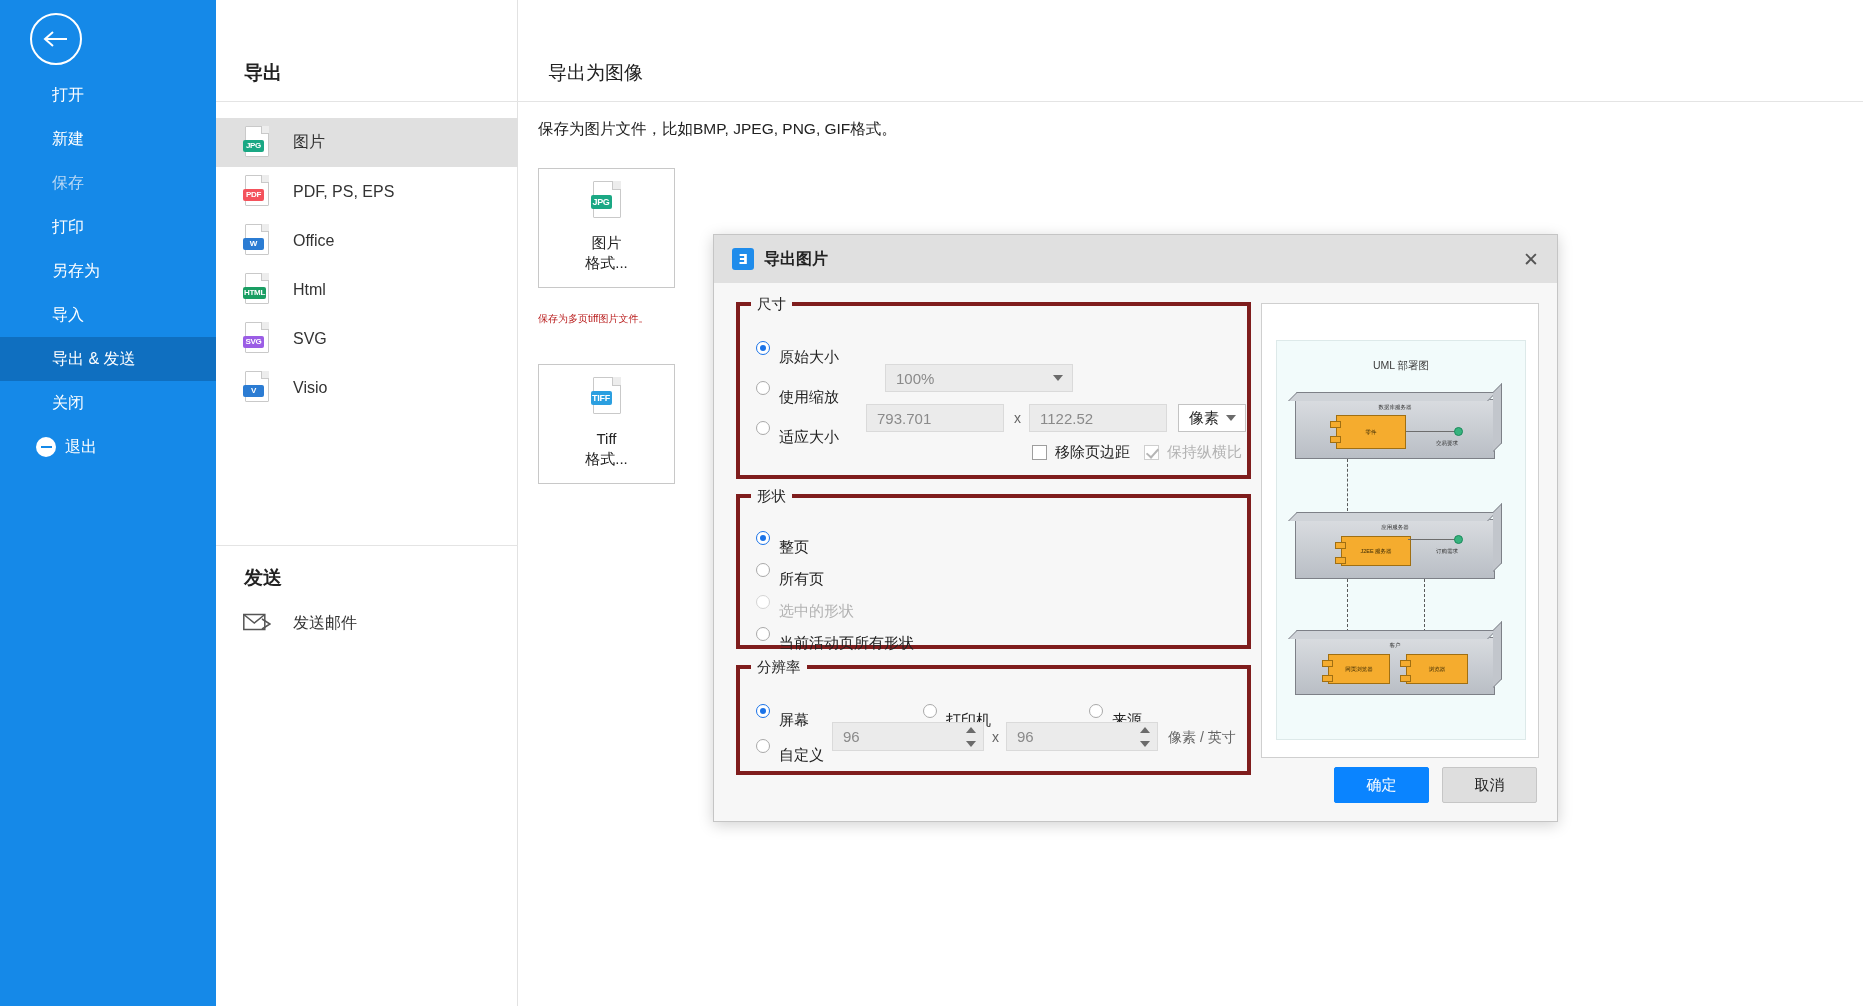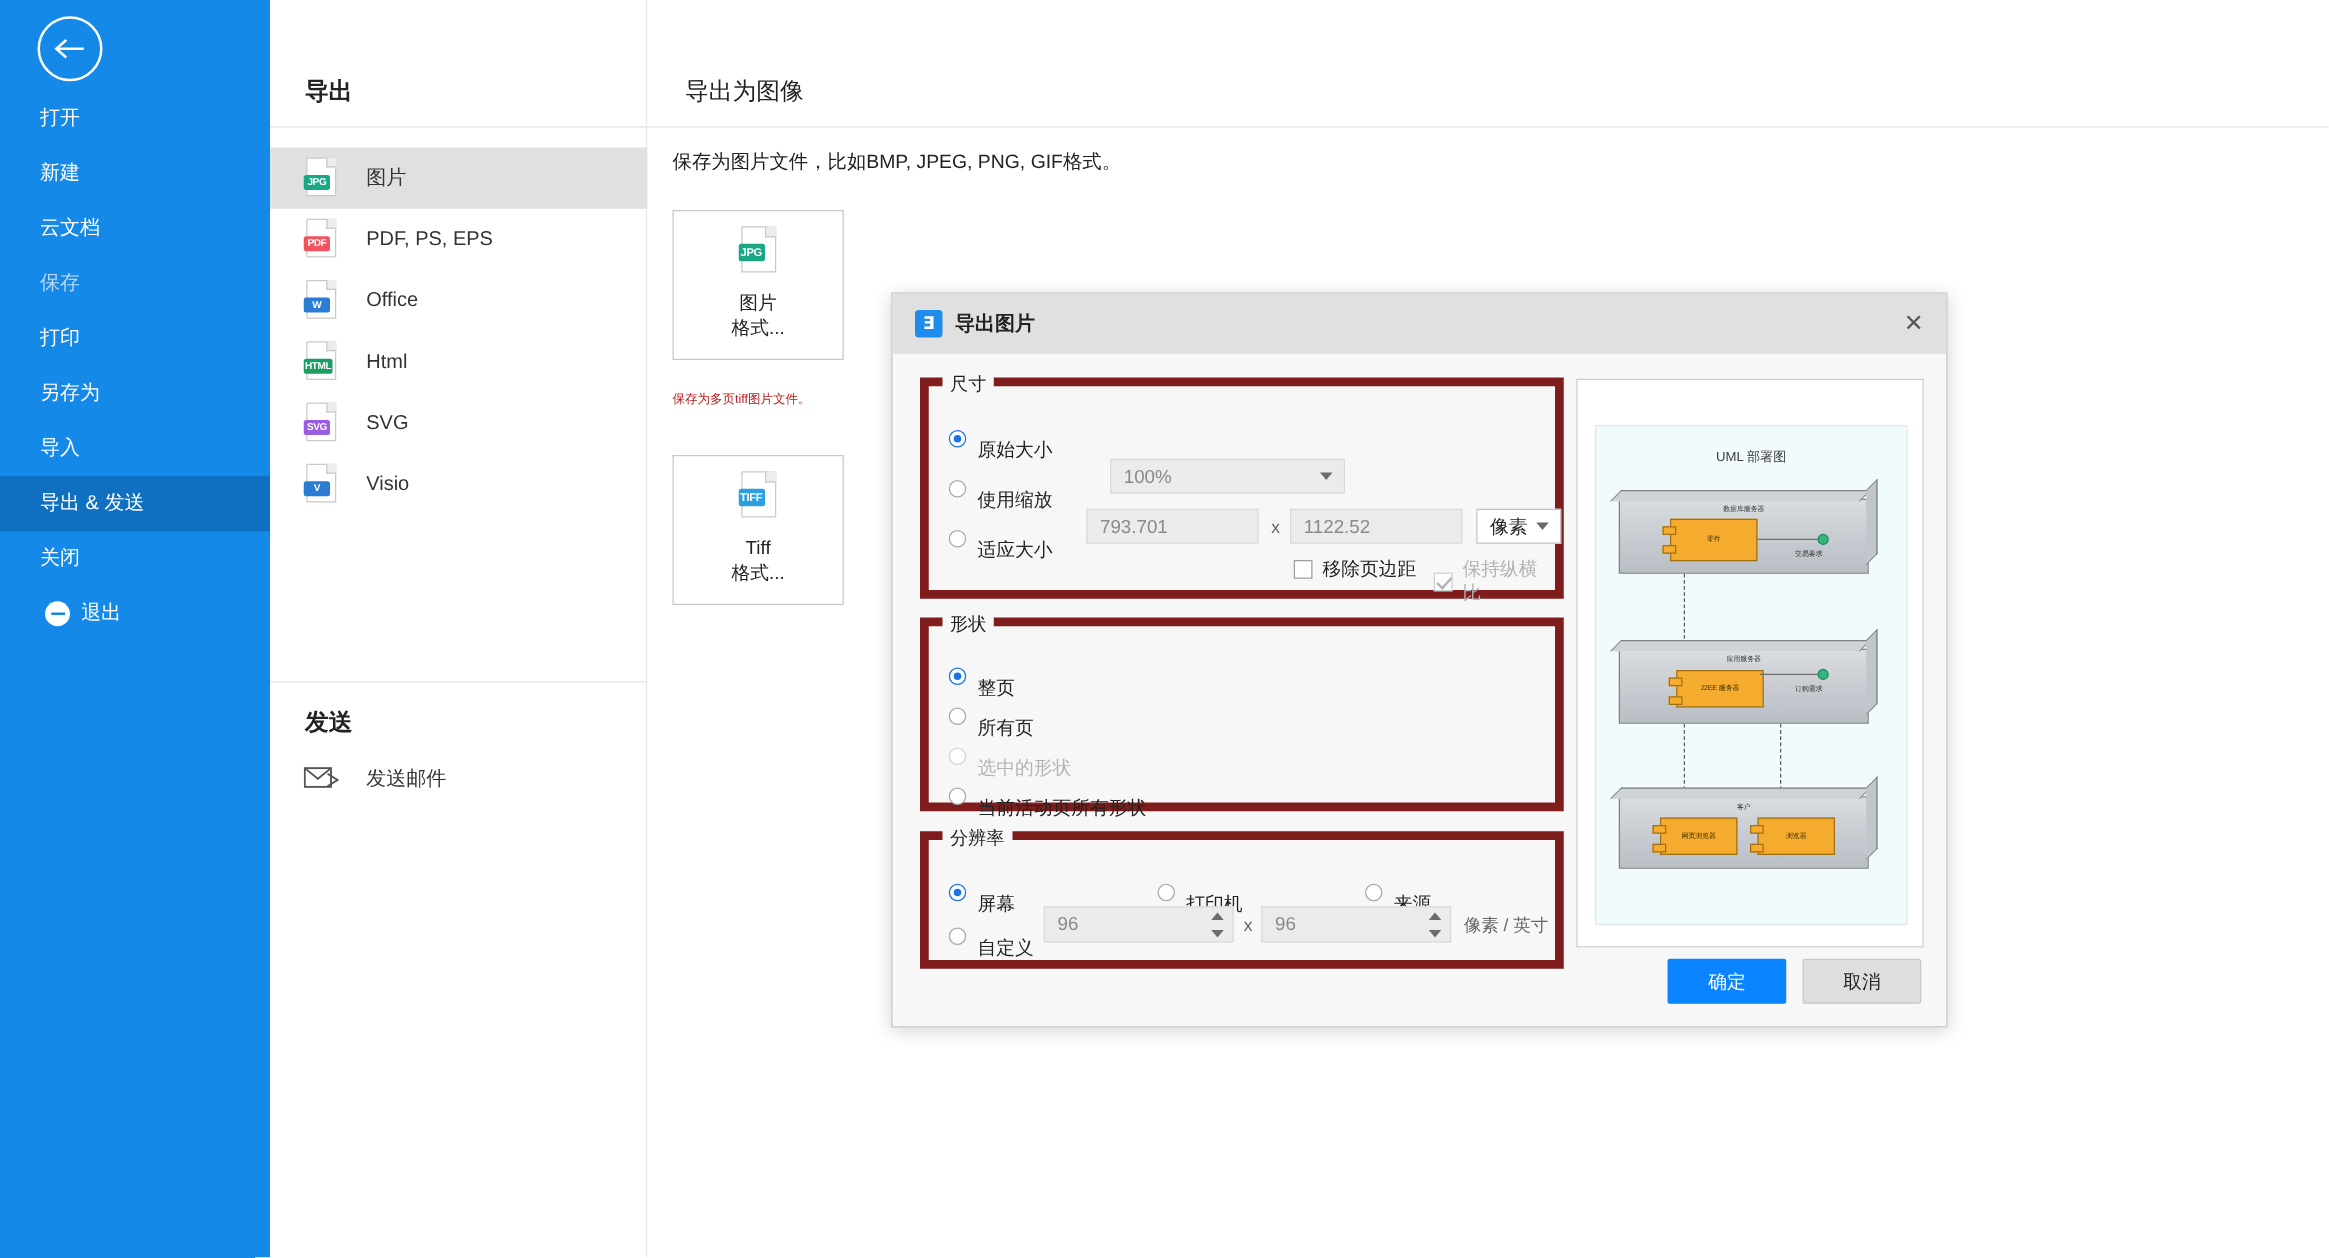--- a/index.html
+++ b/index.html
@@ -42,21 +42,21 @@
     background: #1589e8;
   }
   .backcircle {
     position: absolute; left: 30px; top: 13px; width: 52px; height: 52px;
     border: 2px solid #ffffff; border-radius: 50%;
     display: flex; align-items: center; justify-content: center;
   }
   .backcircle svg { display: block; }
   .navlist { position: absolute; left: 0; top: 73px; width: 216px; }
   .navitem {
-    height: 44px; line-height: 44px; padding-left: 32px;
+    height: 44px; line-height: 44px; padding-left: 52px;
     color: #ffffff; font-size: 16px; white-space: nowrap;
   }
   .navitem.dim { color: #bcd9f4; }
   .navitem.active { background: #0f6fc0; }
   .navitem.exit { display: flex; align-items: center; gap: 9px; padding-left: 36px; }
   .exiticon {
     width: 20px; height: 20px; border-radius: 50%; background: #fff;
     display: inline-flex; align-items: center; justify-content: center; flex: 0 0 auto;
   }
   .exiticon i { display:block; width: 11px; height: 2.5px; background: #1589e8; }
@@ -130,21 +130,21 @@
     display: flex; align-items: center; justify-content: center;
     color: #fff; font-size: 14px; font-weight: bold; font-family: "DejaVu Sans", sans-serif;
   }
   .dlgtitle { font-size: 16px; font-weight: bold; color: #222; }
   .dlgclose {
     position: absolute; right: 12px; top: 10px; width: 28px; height: 28px;
     display: flex; align-items: center; justify-content: center; color: #555; font-size: 19px;
   }
 
   .fieldset {
-    position: absolute; border: 7px solid #7f1d1d; background: transparent;
+    position: absolute; border: 4px solid #7f1d1d; background: transparent;
   }
   .legend {
     position: absolute; top: -11px; left: 11px; background: #f7f7f7;
     padding: 0 6px; font-size: 14.5px; color: #222;
   }
   .fs-size  { left: 22px; top: 67px; width: 515px; height: 177px; }
   .fs-shape { left: 22px; top: 259px; width: 515px; height: 155px; }
   .fs-res   { left: 22px; top: 430px; width: 515px; height: 110px; }
 
   .radio-row { position: absolute; display: flex; align-items: center; gap: 9px; }
@@ -284,21 +284,20 @@
   <div class="sidebar">
     <div class="backcircle">
       <svg width="28" height="20" viewBox="0 0 28 20">
         <line x1="3" y1="10" x2="25" y2="10" stroke="#fff" stroke-width="2"></line>
         <polyline points="11,3 3,10 11,17" fill="none" stroke="#fff" stroke-width="2"></polyline>
       </svg>
     </div>
     <div class="navlist">
       <div class="navitem">打开</div>
       <div class="navitem">新建</div>
-      <div class="navitem">云文档</div>
       <div class="navitem dim">保存</div>
       <div class="navitem">打印</div>
       <div class="navitem">另存为</div>
       <div class="navitem">导入</div>
       <div class="navitem active">导出 &amp; 发送</div>
       <div class="navitem">关闭</div>
       <div class="navitem exit">
         <span class="exiticon">
             <i></i>
           </span>

